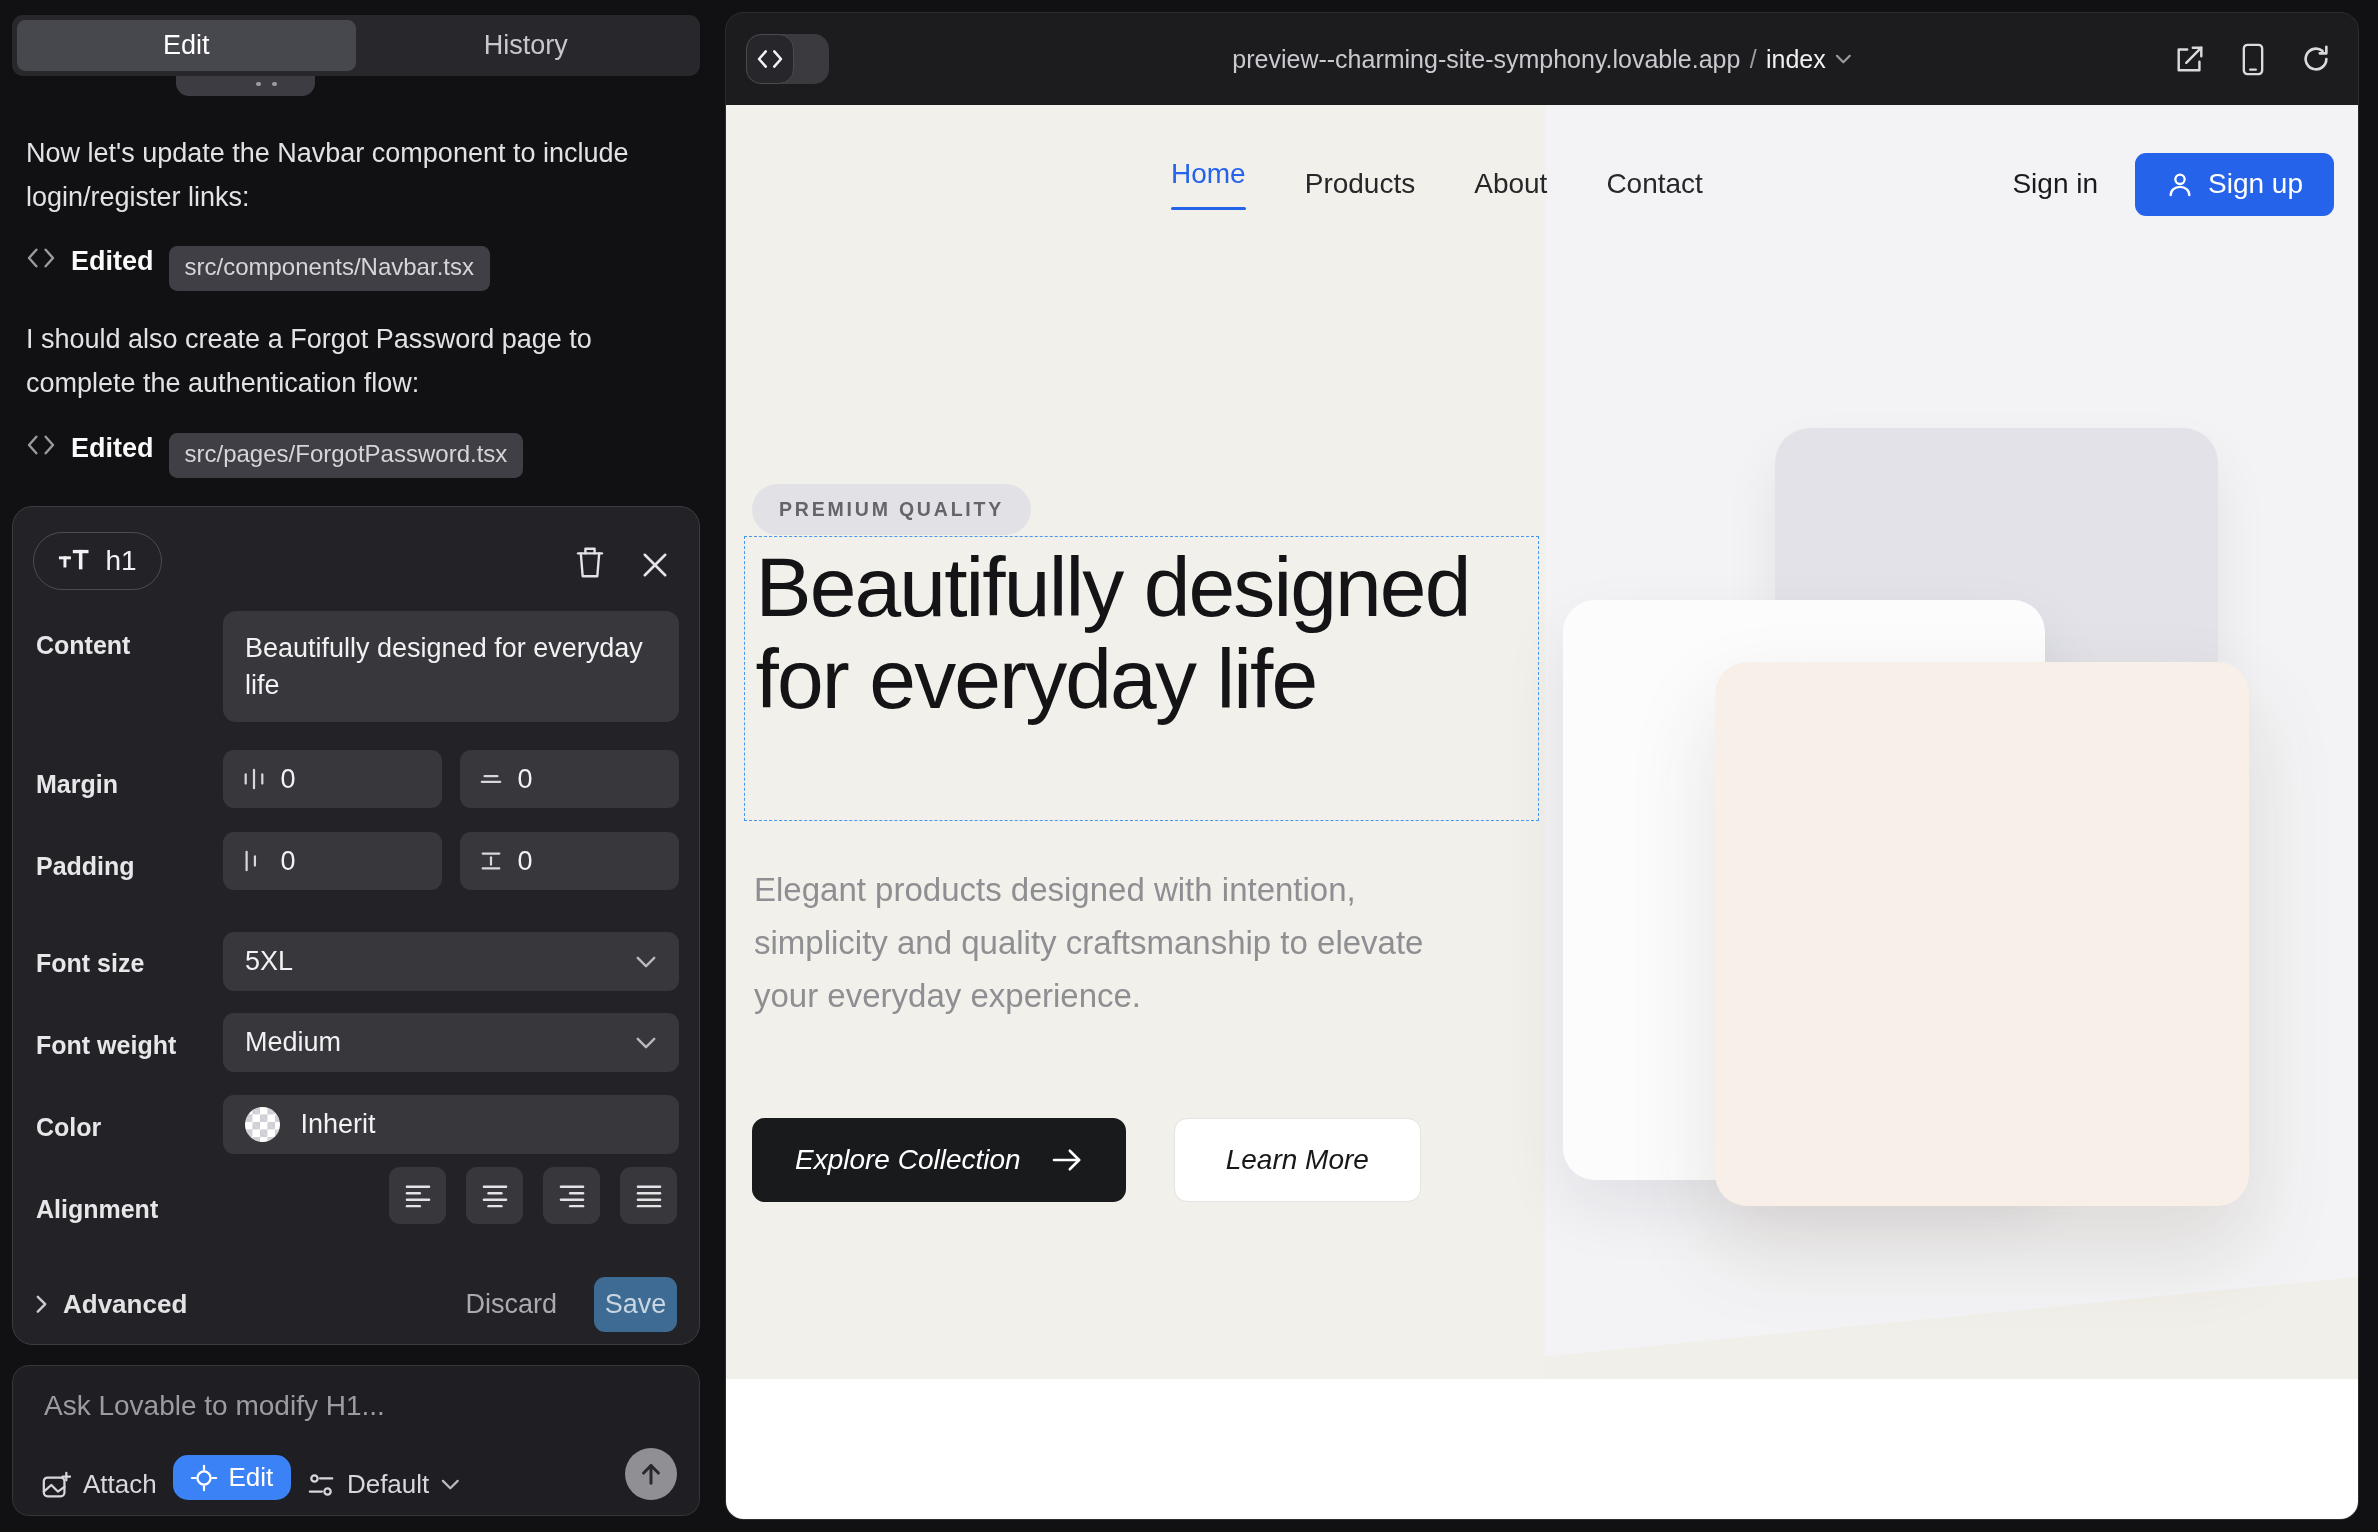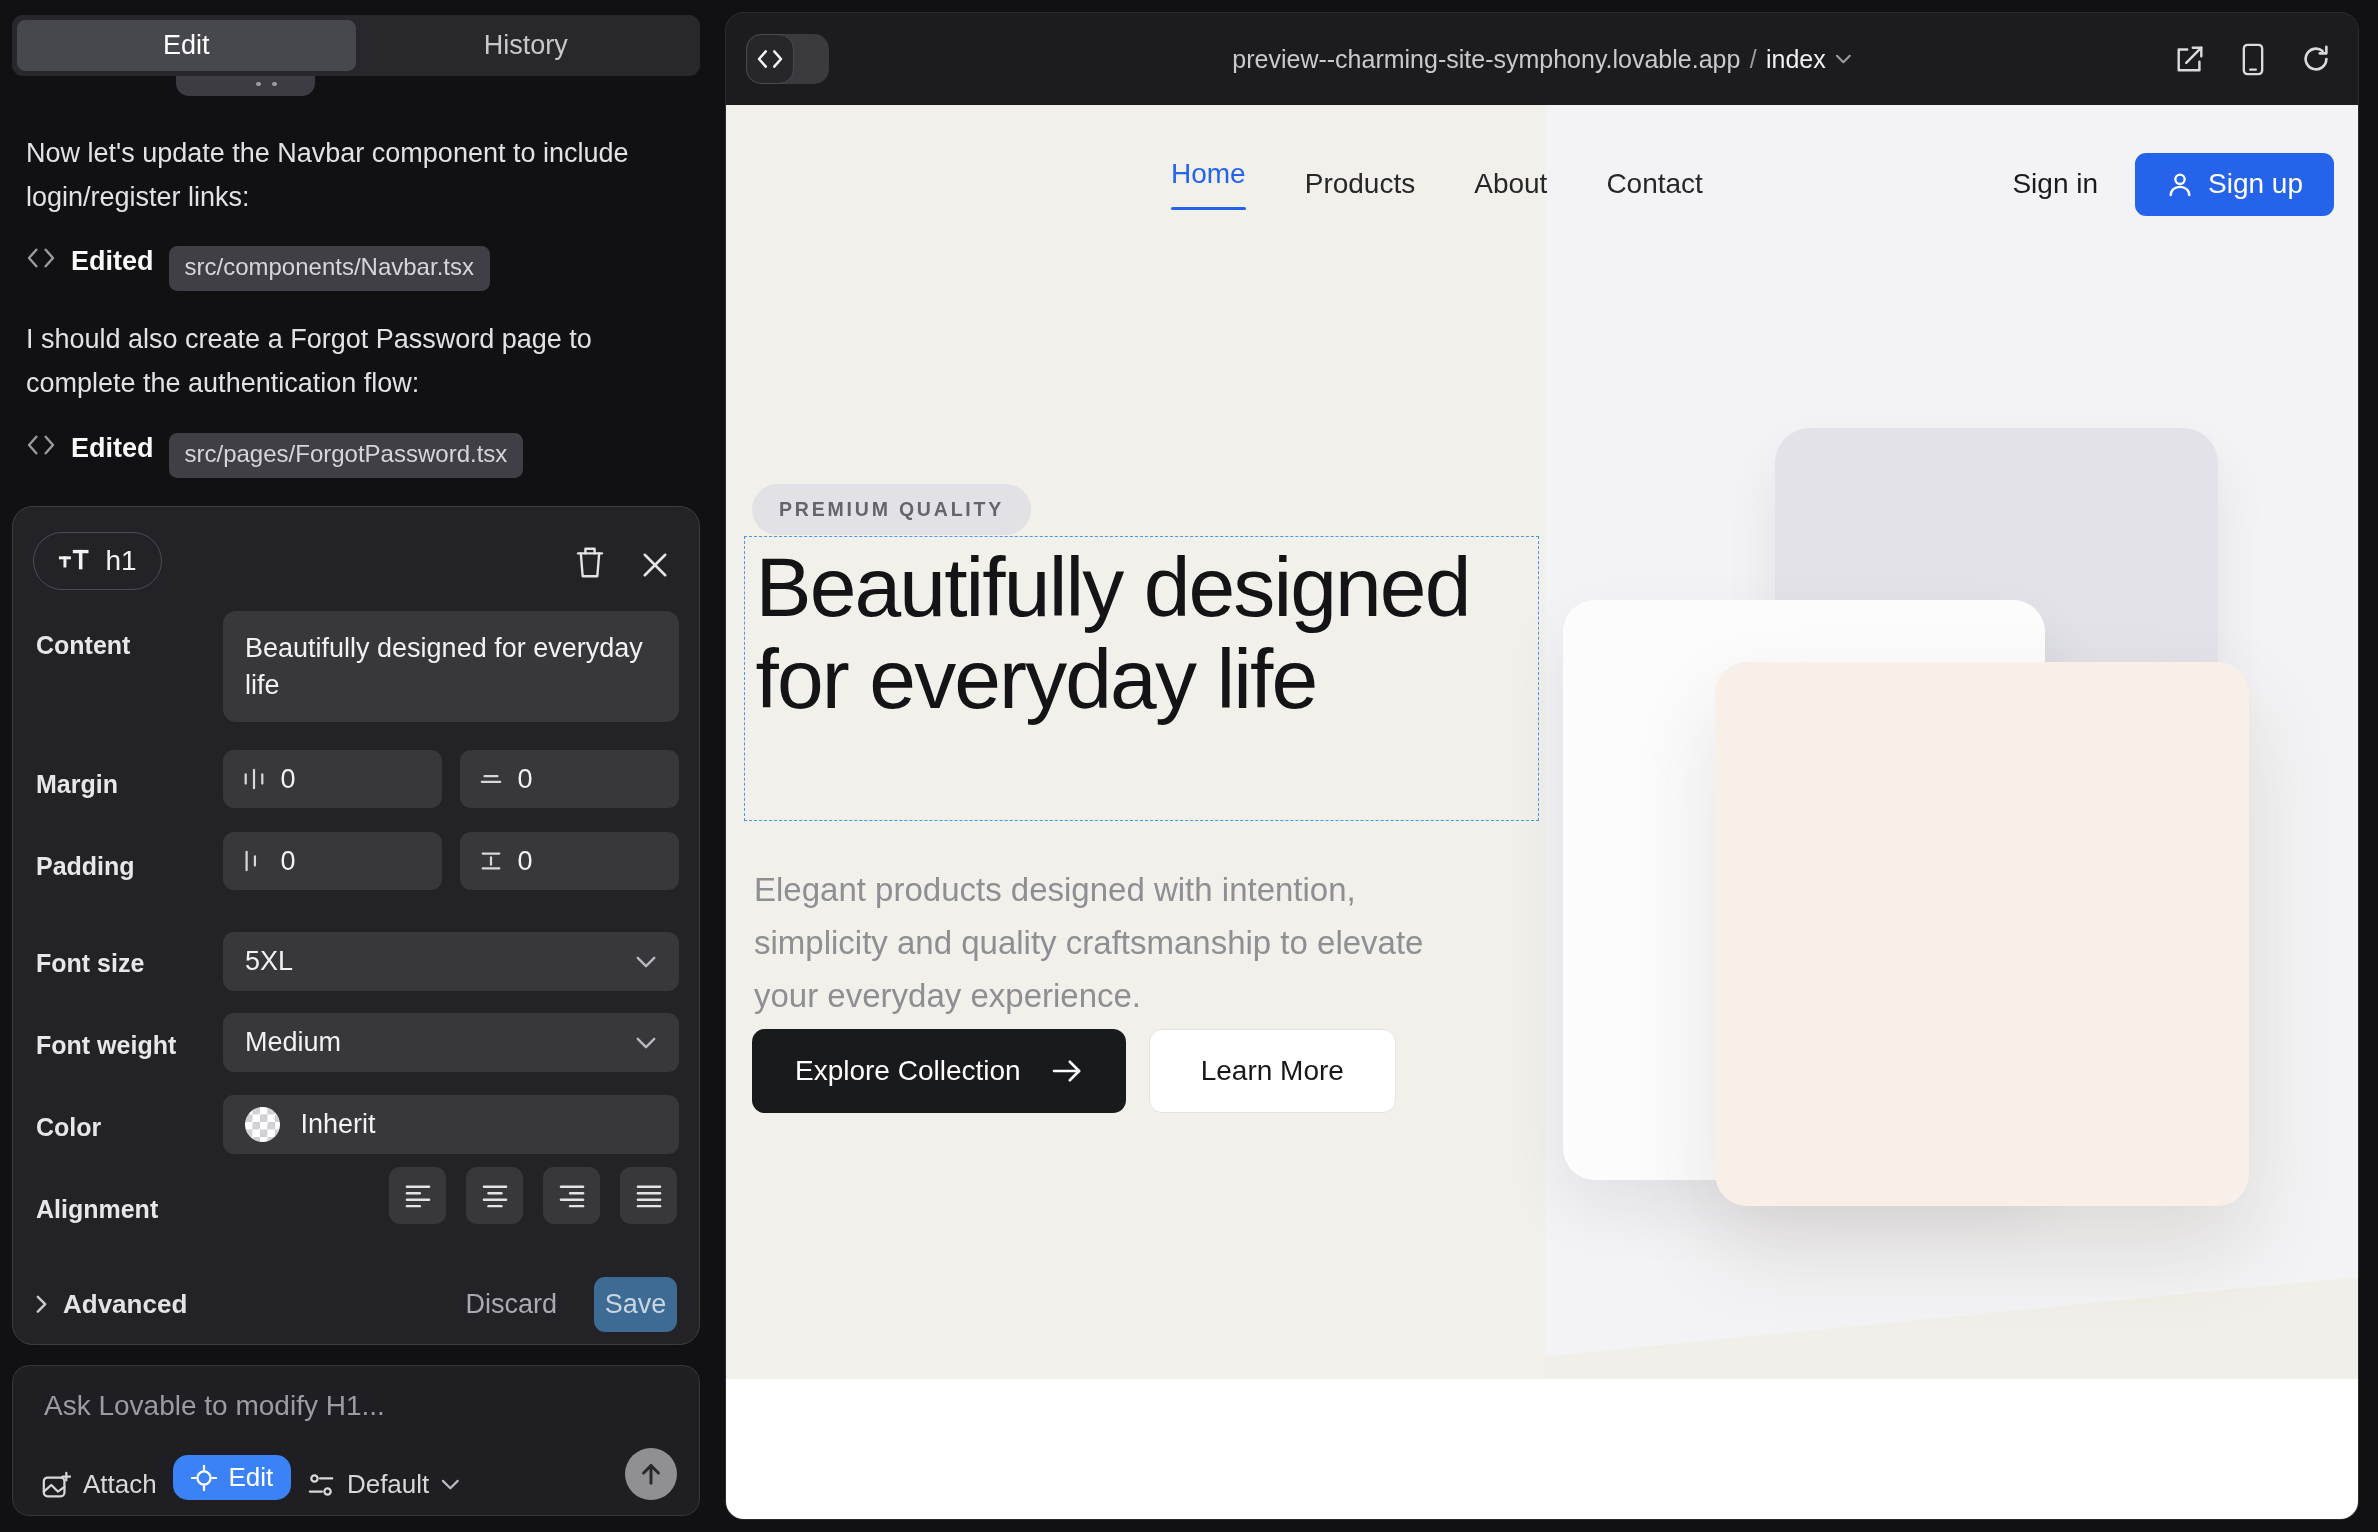--- a/index.html
+++ b/index.html
@@ -104,21 +104,21 @@
 
   .badge { position:absolute; left:26px; top:367px; background:#e2e2e6; color:#64646c;
            font-size:19.5px; font-weight:600; letter-spacing:2.8px; border-radius:927px;
            padding:14px 27px;margin-top:12px; }
   .selbox { position:absolute; left:17.6px; top:431px; width:795px; height:285px;
             border:1.9px dashed #4796ef; padding:3.7px 11px; }
   .hero-h1 { font-size:84px; line-height:92px; color:#141416; letter-spacing:-1.9px;
              font-weight:400; }
   .hero-p { position:absolute; left:28px; top:758px; width:742px; font-size:33px;
             line-height:53px; color:#8e8e93; }
-  .ctas { position:absolute; left:26px; top:924px; display:flex; gap:23px; }
+  .ctas { position:absolute; left:26px; top:1013px; display:flex; gap:48px;font-style:italic; }
   .cta-dark { height:84px; border-radius:13px; background:#191a1c; color:#fff; font-size:28px;
               display:flex; align-items:center; gap:30px; padding:0 43px; }
   .cta-light { height:84px; border-radius:13px; background:#fff; border:1.9px solid #e3e3e0;
                color:#18181b; font-size:28px; display:flex; align-items:center; padding:0 51px; }
 
   .card { position:absolute; }
   .card-gray { left:1049px; top:323px; width:443px; height:306px; border-radius:35px;
                background:#e2e2e8; box-shadow:0 28px 56px rgba(30,30,60,.07); }
   .card-white { left:837px; top:495px; width:482px; height:580px; border-radius:32px;
                 background:#fcfcfd; box-shadow:0 28px 65px rgba(30,30,60,.08); }

